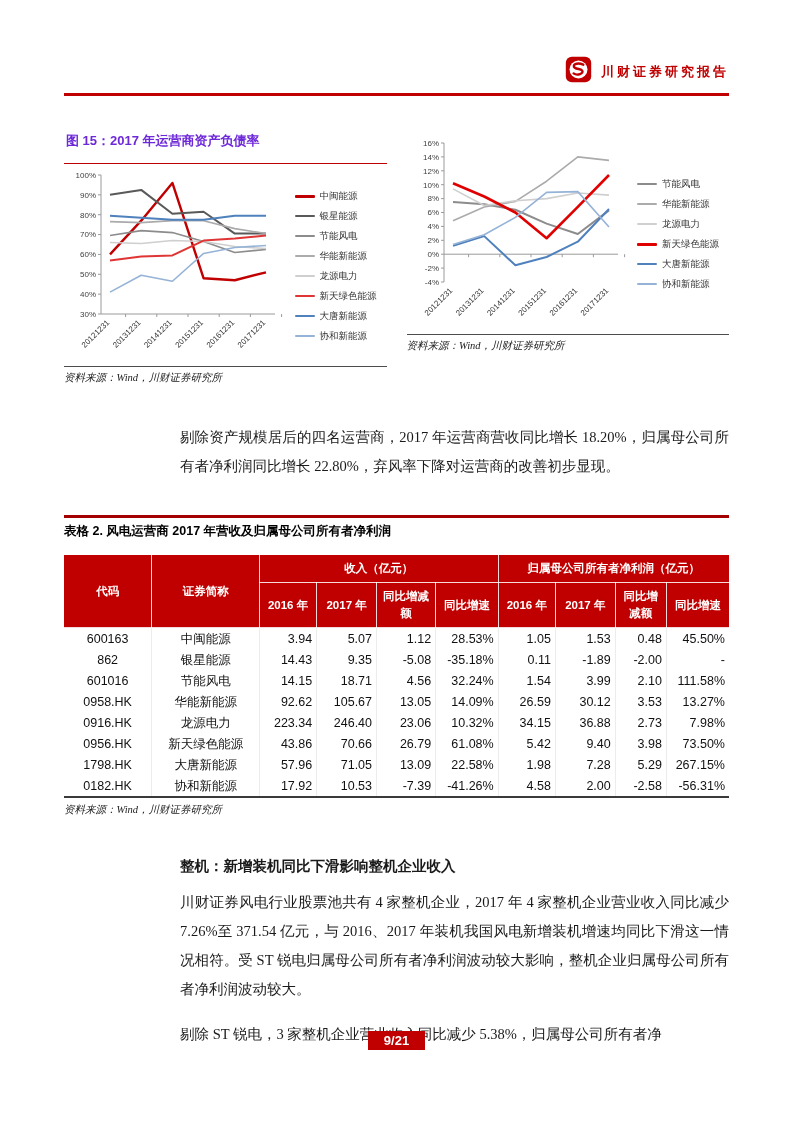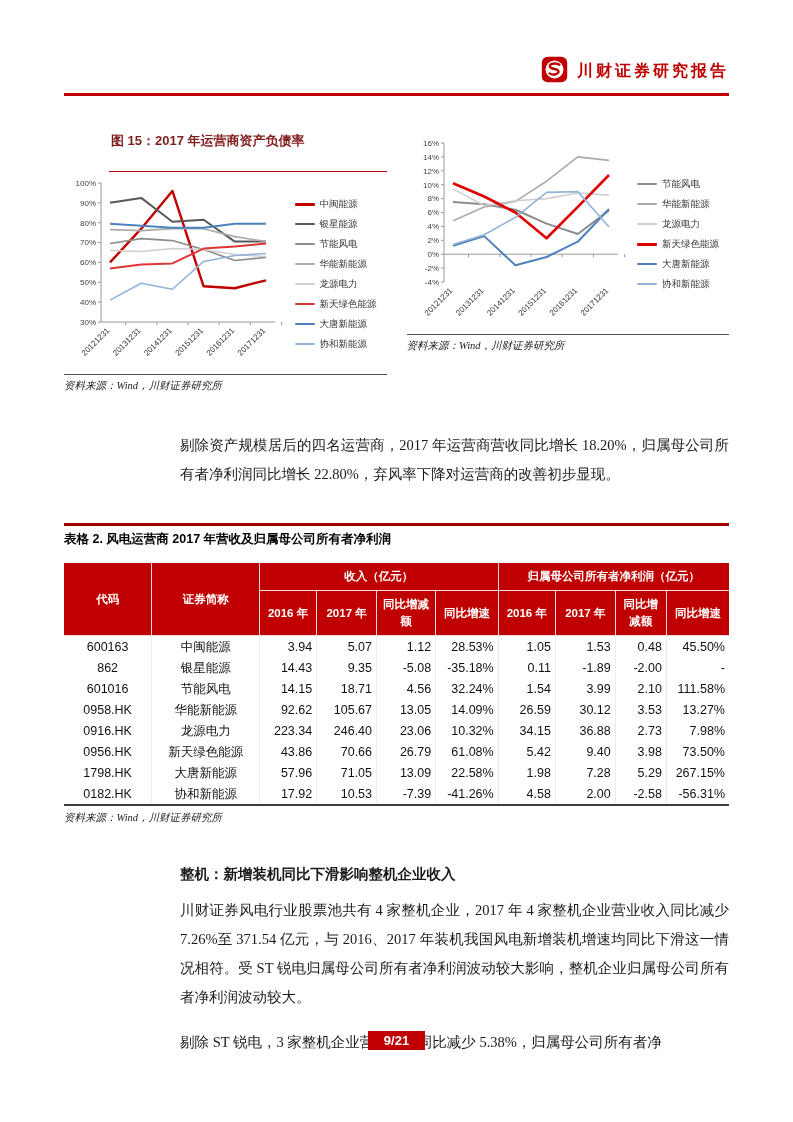--- a/index.html
+++ b/index.html
@@ -4,27 +4,27 @@
 <style>
   * { margin:0; padding:0; box-sizing:border-box; }
   html,body { background:#888; }
   .page {
     position:relative; width:793px; height:1122px; margin:0 auto;
     background:#ffffff; overflow:hidden;
     font-family:"Liberation Serif","DejaVu Serif",serif; color:#1a1a1a;
   }
   
   .hdr { margin:56px 64px 0; display:flex; justify-content:flex-end; align-items:center; gap:9px; }
-  .brand { color:#c00000; font-weight:bold; font-size:16px; letter-spacing:3px; }
+  .brand { color:#c00000; font-weight:bold; font-size:13px; letter-spacing:3px; }
   .brand-rule { margin:6px 64px 0; height:3px; background:#c00000; }
   
   .charts { margin:36px 64px 0; display:flex; gap:20px; }
   .chart { flex:1; min-width:0; }
-  .chart-title { font-family:"Liberation Sans","DejaVu Sans",sans-serif; font-weight:bold; font-size:13px; color:#7f1d1d;
-    padding:0 0 21px 2px; border-bottom:1px solid #c00000;margin-left:45px; }
+  .chart-title { font-family:"Liberation Sans","DejaVu Sans",sans-serif; font-weight:bold; font-size:13px; color:#6d28d9;
+    padding:0 0 13px 2px; border-bottom:1px solid #c00000; }
   .chart-body { display:flex; align-items:stretch; padding-top:4px; }
   .chart-canvas { flex:1; min-width:0; }
   .chart-canvas svg { display:block; }
   .legend { flex:0 0 92px; display:flex; flex-direction:column; justify-content:center; gap:7px; padding-right:2px; }
   .legend-item { display:flex; align-items:center; gap:5px; font-size:9.5px; color:#333;
     font-family:"Liberation Sans","DejaVu Sans",sans-serif; white-space:nowrap; }
   .legend-swatch { width:20px; flex:0 0 20px; border-radius:1px; }
   .chart-source { margin-top:2px; border-top:1px solid #4d4d4d; padding-top:4px;
     font-style:italic; font-size:10.5px; color:#222; }
   svg text { font-family:"Liberation Sans","DejaVu Sans",sans-serif; }

